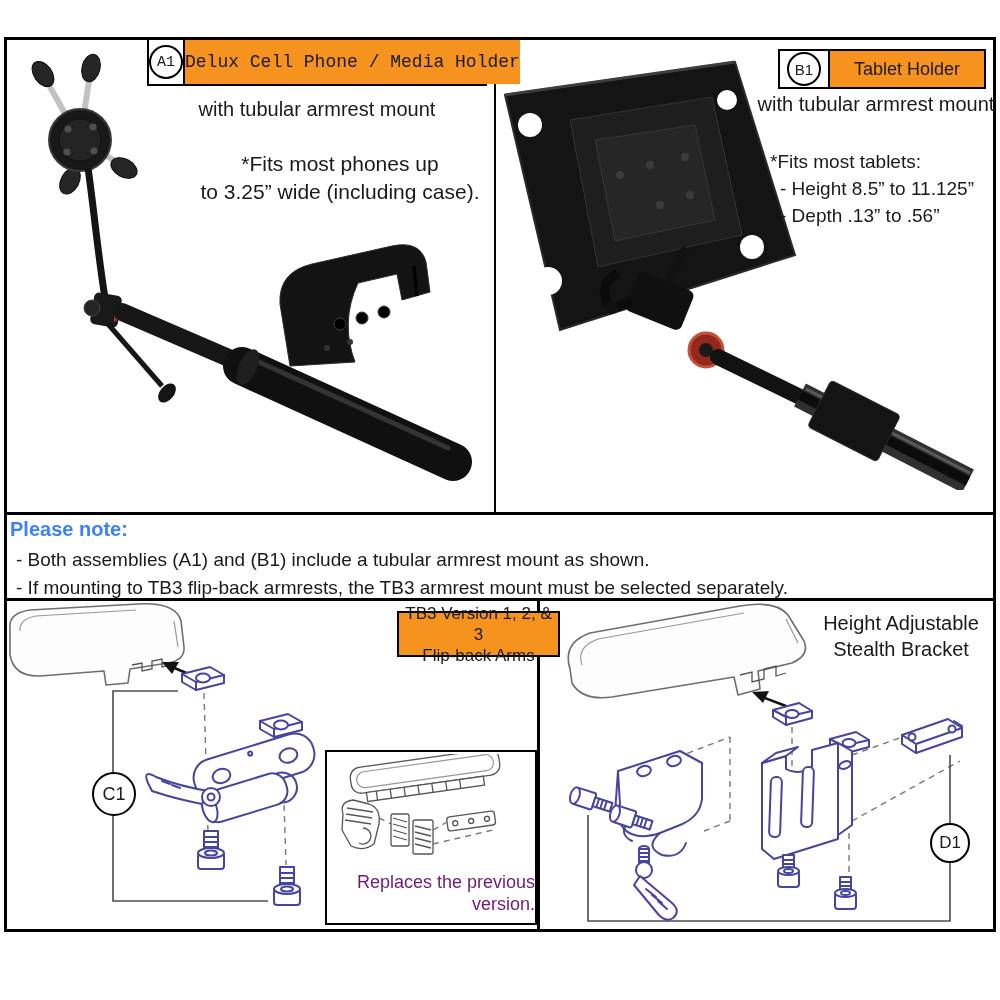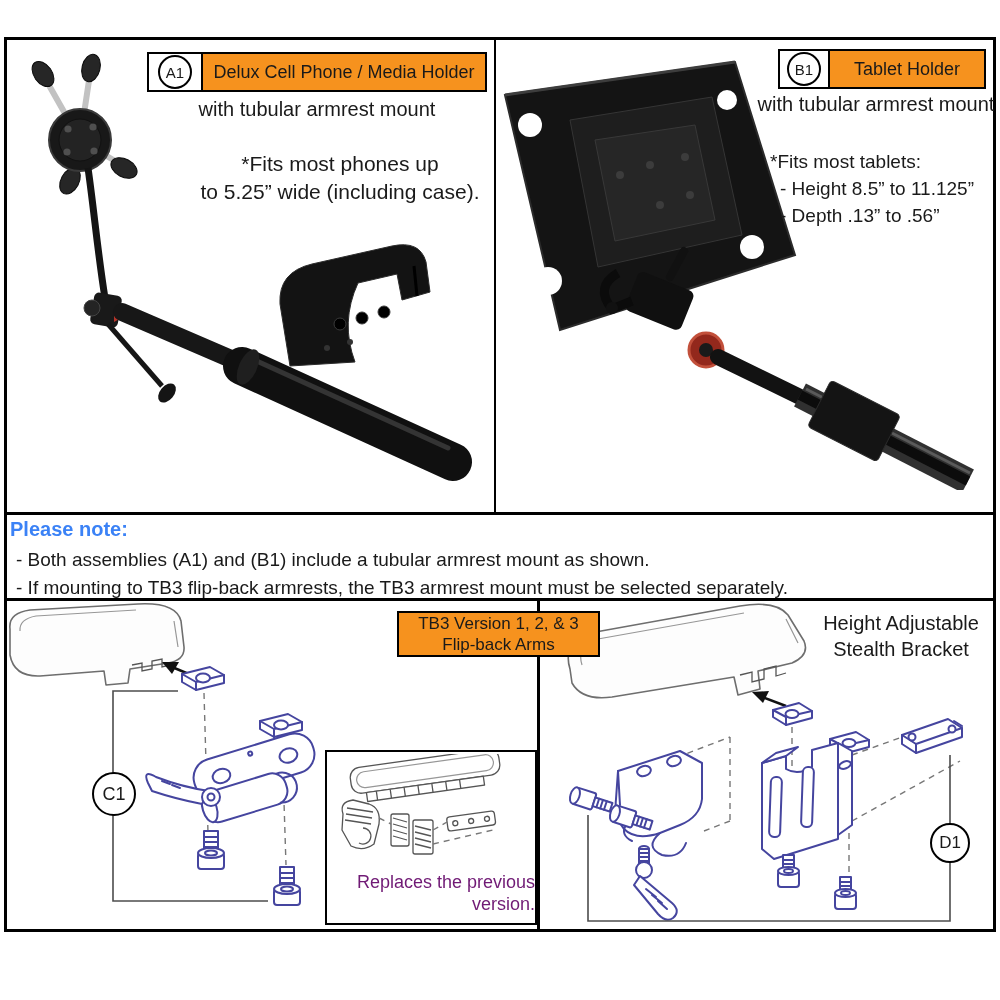--- a/index.html
+++ b/index.html
@@ -14,42 +14,42 @@
   #bottom-divider{left:537px;top:598px;width:3px;height:334px;z-index:3;}
 
   .assembly-header{position:absolute;display:flex;border:2px solid #000;background:#fff;
         box-sizing:border-box;z-index:4;}
   .badge-cell{display:flex;align-items:center;justify-content:center;background:#fff;
         border-right:2px solid #000;}
   .badge-circle{width:34px;height:34px;border:2px solid #000;border-radius:50%;
         display:flex;align-items:center;justify-content:center;font-size:15px;box-sizing:border-box;}
   .title-cell{flex:1;display:flex;align-items:center;justify-content:center;
         background:#F6921E;font-size:18px;white-space:nowrap;}
-  #header-a{left:147px;top:52px;width:340px;height:40px;}
+  #header-a{left:147px;top:38px;width:340px;height:48px;font-family:Liberation Mono, monospace;}
   #header-a .badge-cell{width:52px;}
   #header-b{left:778px;top:49px;width:208px;height:40px;}
   #header-b .badge-cell{width:48px;text-align:center;}
 
   .subtitle{position:absolute;font-size:20px;text-align:center;z-index:4;}
   #subtitle-a{left:167px;top:98px;width:300px;}
   #subtitle-b{left:752px;top:93px;width:248px;}
 
   #fits-a{position:absolute;left:180px;top:150px;width:320px;text-align:center;
         font-size:21px;line-height:28px;z-index:4;}
   #fits-b{position:absolute;left:770px;top:148px;width:230px;font-size:19px;line-height:27px;z-index:4;}
   #fits-b .fits-items{margin:0;padding:0 0 0 10px;list-style:none;}
 
   #contact-note{position:absolute;left:0;top:488px;width:1000px;text-align:center;
         font-size:20px;z-index:2;}
 
   #note-content{position:absolute;left:10px;top:518px;width:976px;z-index:2;}
   .note-heading{color:#3b82f6;font-weight:bold;font-size:20px;margin:0 0 5px 0;}
   .note-line{font-size:19px;line-height:28px;padding-left:6px;}
 
-  #tb3-header{position:absolute;left:397px;top:611px;width:203px;height:46px;
+  #tb3-header{position:absolute;left:397px;top:611px;width:163px;height:46px;
         background:#F6921E;border:2px solid #000;display:flex;flex-direction:column;
         align-items:center;justify-content:center;font-size:17px;line-height:21px;
         box-sizing:border-box;z-index:5;text-align:center;}
   #stealth-title{position:absolute;left:808px;top:610px;width:186px;text-align:center;
         font-size:20px;line-height:26px;z-index:4;}
 
   #inset-box{position:absolute;left:325px;top:750px;width:212px;height:175px;
         border:2px solid #000;background:#fff;box-sizing:border-box;z-index:4;}
   .inset-note{position:absolute;left:0;width:100%;text-align:right;color:#701a75;
         font-size:18px;line-height:22px;}
@@ -87,21 +87,21 @@
 
   <div class="assembly-header" id="header-a">
     <div class="badge-cell">
       <div class="badge-circle">A1</div>
     </div>
     <div class="title-cell">Delux Cell Phone / Media Holder</div>
   </div>
   <div class="subtitle" id="subtitle-a">with tubular armrest mount</div>
   <div id="fits-a">
     <div>*Fits most phones up</div>
-    <div>to 5.25” wide (including case).</div>
+    <div>to 3.25” wide (including case).</div>
   </div>
 
   <svg class="art" id="photo-a" width="480" height="440" viewBox="0 0 480 440">
     <g>
       <path d="M70,90 L36,30 M70,90 L80,24 M70,90 L110,114 M70,90 L62,126" stroke="#c2c2c2" stroke-width="6" fill="none"></path>
       <ellipse cx="33" cy="24" rx="9" ry="14" transform="rotate(-35 33 24)" fill="#262626" stroke="#0a0a0a"></ellipse>
       <ellipse cx="81" cy="18" rx="9" ry="14" transform="rotate(14 81 18)" fill="#262626" stroke="#0a0a0a"></ellipse>
       <ellipse cx="114" cy="118" rx="9" ry="14" transform="rotate(-62 114 118)" fill="#262626" stroke="#0a0a0a"></ellipse>
       <ellipse cx="60" cy="131" rx="9" ry="14" transform="rotate(28 60 131)" fill="#262626" stroke="#0a0a0a"></ellipse>
       <circle cx="70" cy="90" r="31" fill="#181818" stroke="#3a3a3a" stroke-width="2"></circle>

